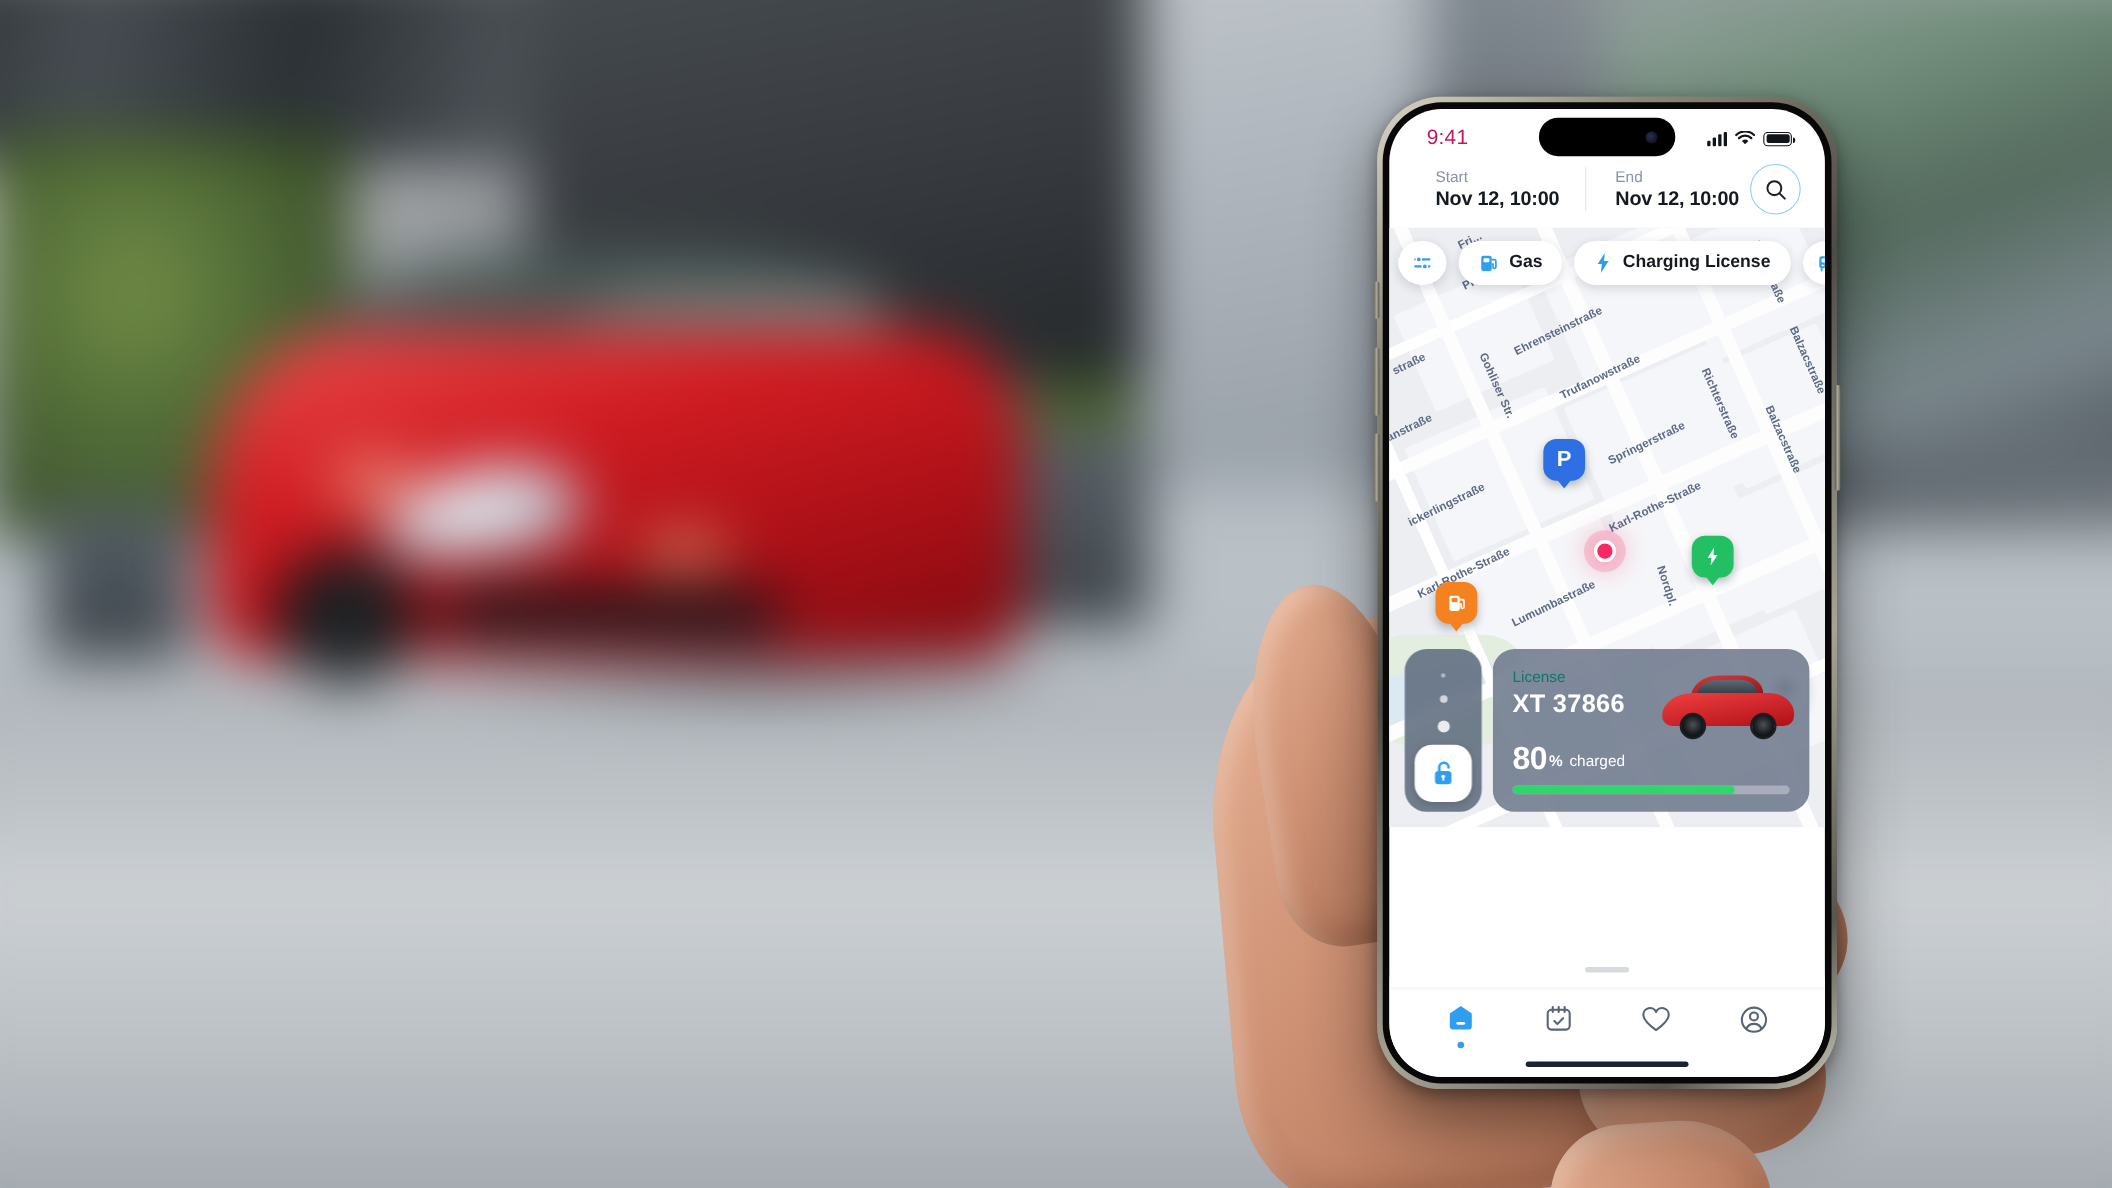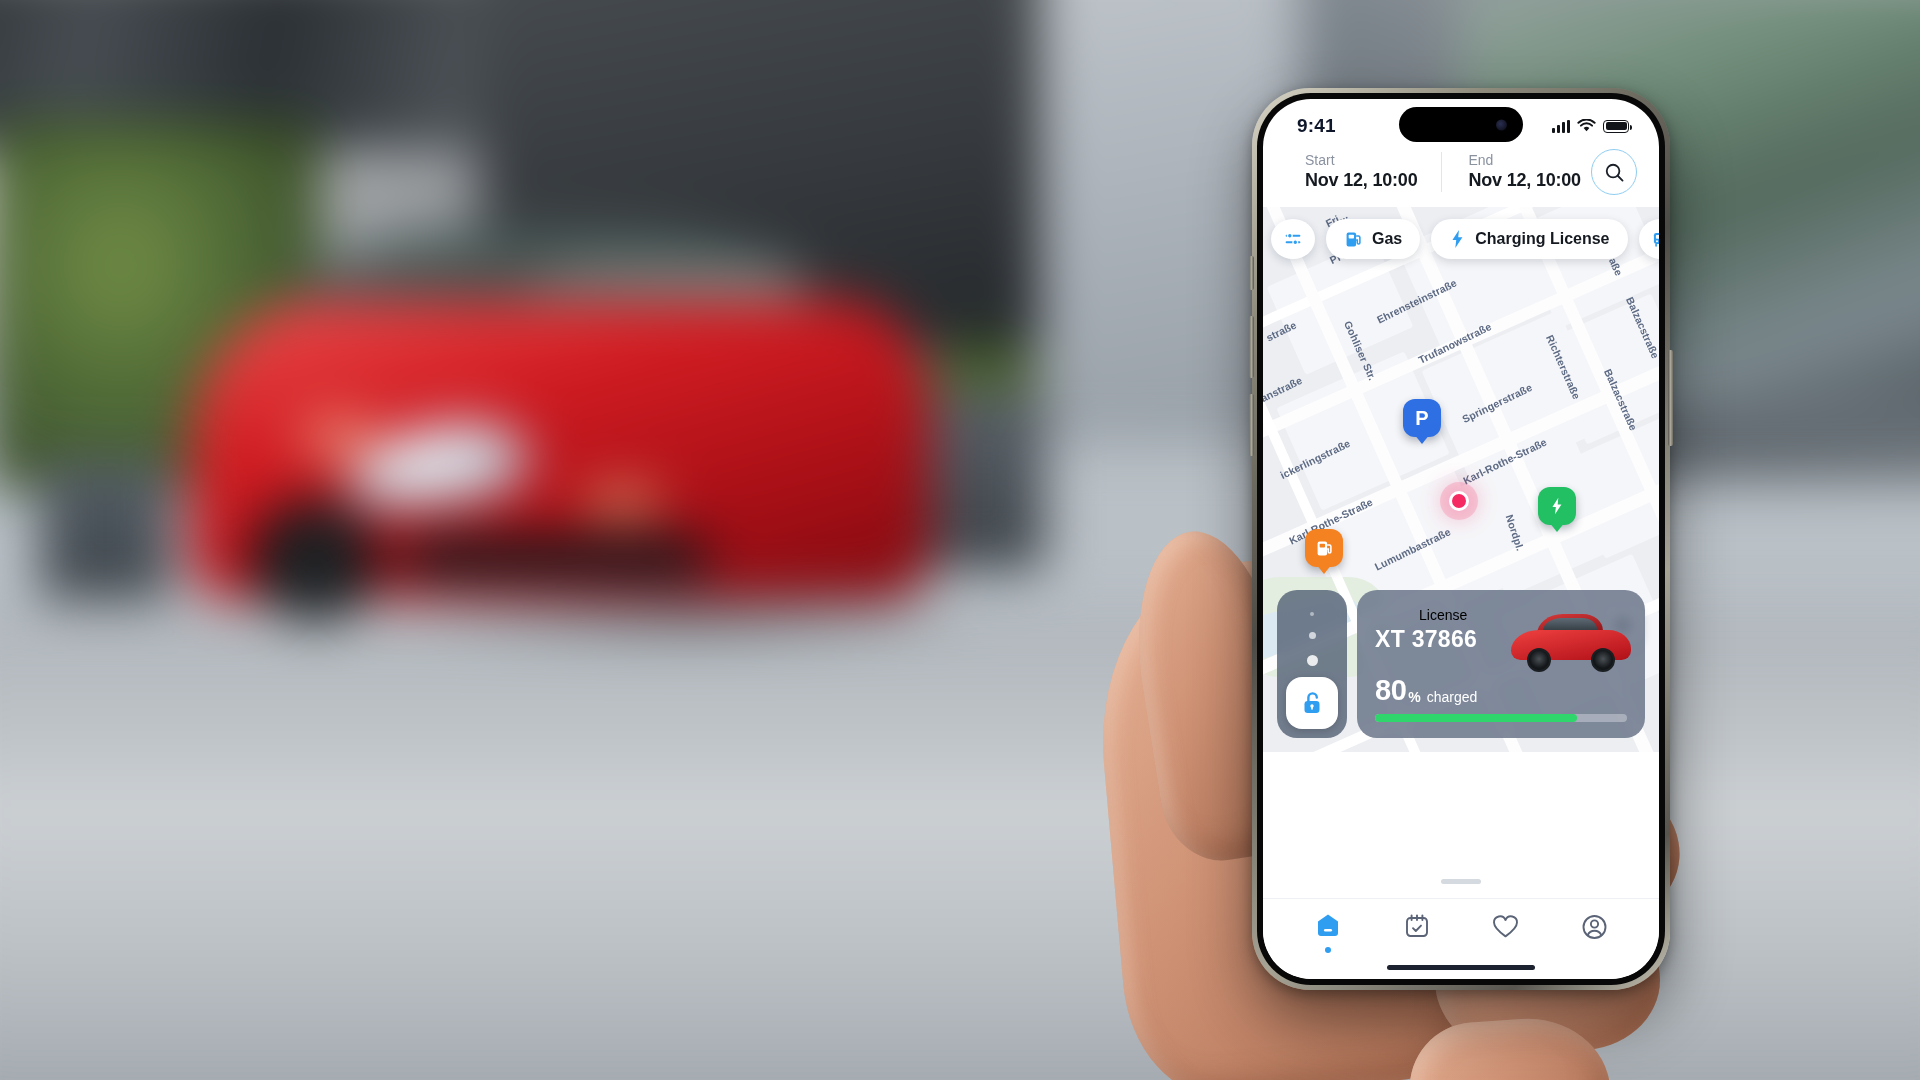--- a/index.html
+++ b/index.html
@@ -96,21 +96,21 @@
   .btn-side { position:absolute; background:linear-gradient(90deg,#6e6b61,#aaa79a,#56544d); border-radius:2px; z-index:10; }
   .b-silent { left:-3px; top:168px; width:5px; height:34px; }
   .b-volup  { left:-3px; top:228px; width:5px; height:62px; }
   .b-voldn  { left:-3px; top:306px; width:5px; height:62px; }
   .b-power  { right:-3px; top:262px; width:5px; height:96px;
               background:linear-gradient(270deg,#6e6b61,#aaa79a,#56544d); }
 
   
   .statusbar { height:48px; display:flex; align-items:center; justify-content:space-between;
                padding:6px 30px 0 34px; position:relative; }
-  .sb-time { font-size:19px; font-weight:700; color:#0f172a; letter-spacing:.2px; }
+  .sb-time { font-size:19px; font-weight:400; color:#be185d; letter-spacing:.2px; }
   .dyn-island { position:absolute; left:50%; top:8px; transform:translateX(-50%);
                 width:124px; height:35px; background:#000; border-radius:18px; }
   .di-cam { position:absolute; right:16px; top:50%; transform:translateY(-50%);
             width:11px; height:11px; border-radius:50%;
             background:radial-gradient(circle at 40% 40%,#2a2f52,#06070d); }
   .sb-right { display:flex; align-items:center; gap:7px; }
   .bars { display:flex; align-items:flex-end; gap:2px; height:13px; }
   .bars i { width:3px; background:#111418; border-radius:1px; display:block; }
   .bars i:nth-child(1){height:5px} .bars i:nth-child(2){height:8px}
   .bars i:nth-child(3){height:11px} .bars i:nth-child(4){height:13px}
@@ -177,23 +177,23 @@
   .udots i { display:block; border-radius:50%; background:rgba(255,255,255,.85); }
   .udots i:nth-child(1){ width:4px; height:4px; opacity:.55 }
   .udots i:nth-child(2){ width:7px; height:7px; opacity:.8 }
   .udots i:nth-child(3){ width:11px; height:11px; opacity:1 }
   .unlockbtn { width:52px; height:52px; border-radius:16px; background:#fff;
                display:flex; align-items:center; justify-content:center;
                box-shadow:0 2px 8px rgba(0,0,0,.18); }
 
   .vehcard { flex:1; border-radius:20px; background:rgba(104,116,136,.84);
              backdrop-filter:blur(6px); padding:16px 18px 16px; position:relative; overflow:hidden; }
-  .vlabel { font-size:14px; color:#000000; line-height:1.3;margin-left:44px; }
+  .vlabel { font-size:14px; color:#0f766e; line-height:1.3; }
   .vplate { font-size:23px; font-weight:700; color:#fff; letter-spacing:.3px; line-height:1.25; margin-top:1px; }
-  .vcharge{ margin-top:22px; display:flex; align-items:flex-end; gap:2px; color:#fff; }
+  .vcharge{ margin-top:22px; display:flex; align-items:center; gap:2px; color:#fff; }
   .vpct  { font-size:29px; font-weight:700; line-height:1; letter-spacing:-.5px; }
   .vunit { font-size:14px; font-weight:600; }
   .vch   { font-size:14px; font-weight:500; margin-left:4px; }
   .vbar  { margin-top:9px; height:8px; border-radius:5px; background:rgba(255,255,255,.32); overflow:hidden; }
   .vbar i{ display:block; height:100%; background:#2fd66b; border-radius:5px; }
 
   .vcar { position:absolute; right:10px; top:18px; width:132px; height:62px; }
   .vcar-body { position:absolute; left:8px; top:22px; width:120px; height:30px;
                background:linear-gradient(170deg,#ef4040,#b01018);
                border-radius:30px 24px 10px 10px/22px 20px 10px 10px; }

